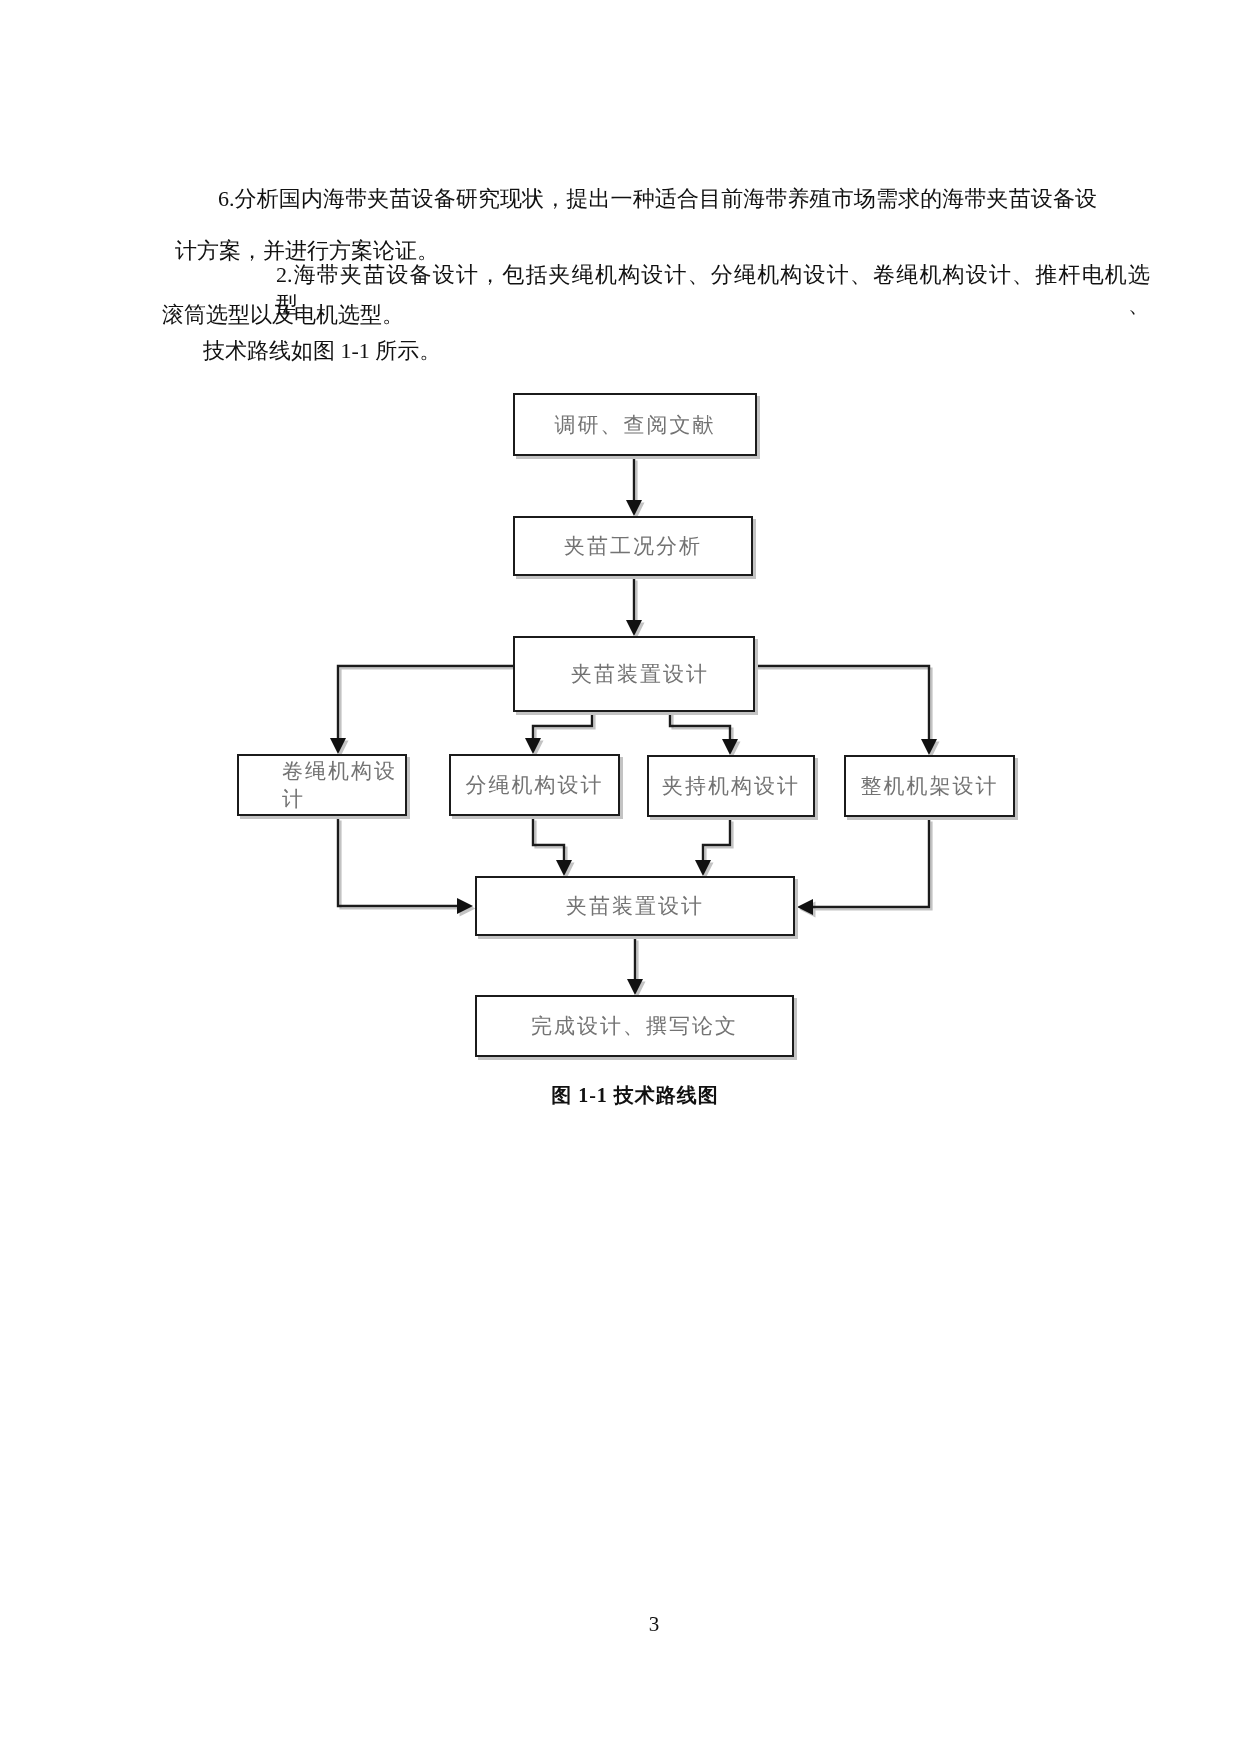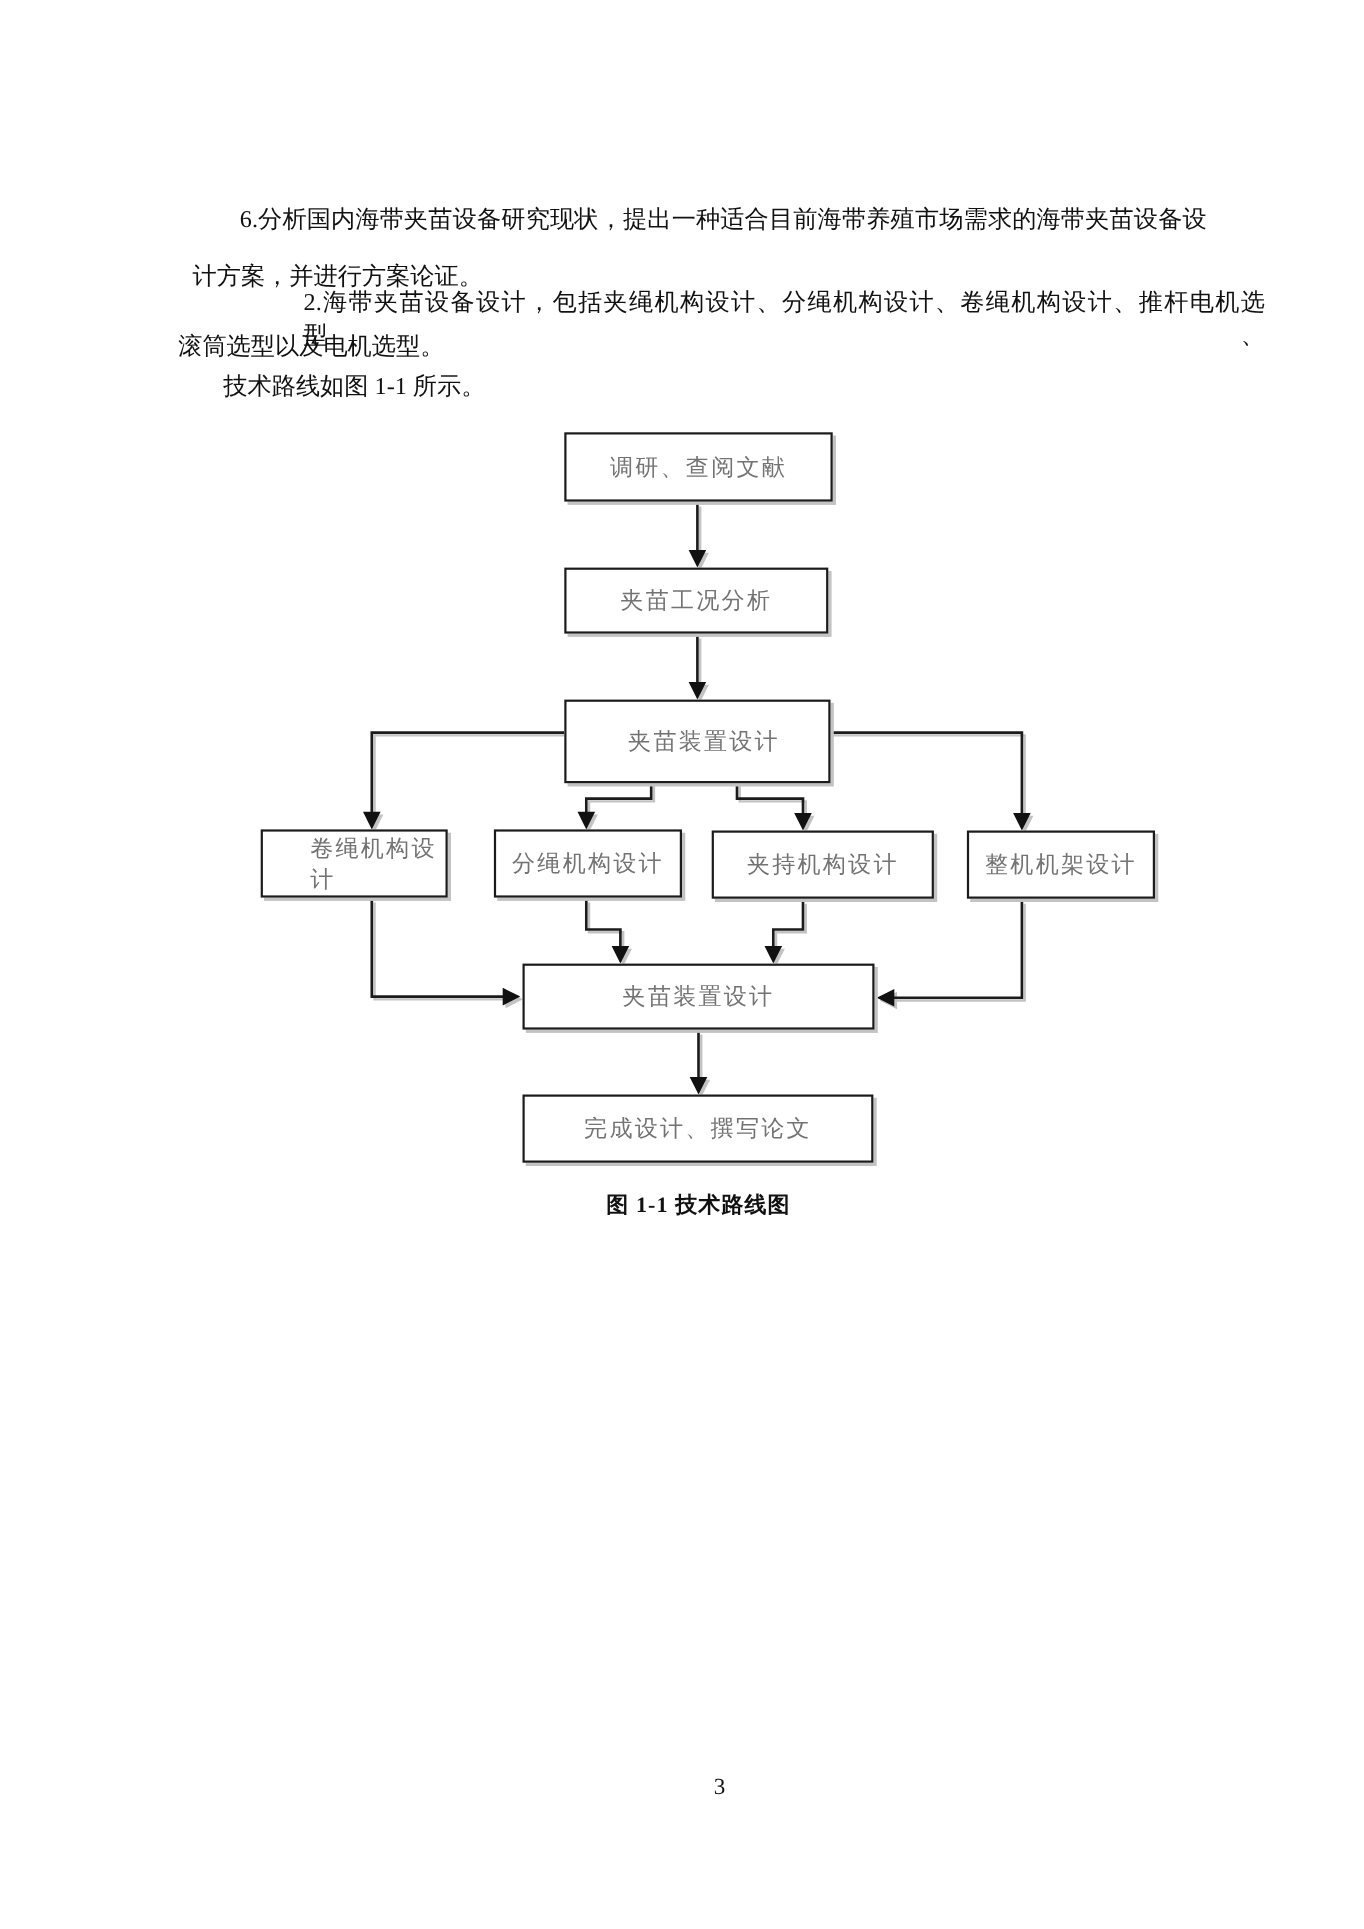--- a/index.html
+++ b/index.html
@@ -99,20 +99,20 @@
     <polygon points="695,860 711,860 703,876"></polygon>
     <polygon points="627,979 643,979 635,995"></polygon>
   </g>
 </svg>
 
 <div class="fbox" style="left:513px;top:393px;width:244px;height:63px;">调研、查阅文献</div>
 <div class="fbox" style="left:513px;top:516px;width:240px;height:60px;font-family:Liberation Mono, monospace;">夹苗工况分析</div>
 <div class="fbox" style="left:513px;top:636px;width:242px;height:76px;padding-left:12px;">夹苗装置设计</div>
 <div class="fbox" style="left:237px;top:754px;width:170px;height:62px;padding-left:43px;">卷绳机构设计</div>
 <div class="fbox" style="left:449px;top:754px;width:171px;height:62px;">分绳机构设计</div>
-<div class="fbox" style="left:647px;top:755px;width:202px;height:62px;">夹持机构设计</div>
-<div class="fbox" style="left:844px;top:755px;width:171px;height:62px;margin-left:35px;">整机机架设计</div>
+<div class="fbox" style="left:647px;top:755px;width:168px;height:62px;">夹持机构设计</div>
+<div class="fbox" style="left:844px;top:755px;width:171px;height:62px;">整机机架设计</div>
 <div class="fbox" style="left:475px;top:876px;width:320px;height:60px;">夹苗装置设计</div>
 <div class="fbox" style="left:475px;top:995px;width:319px;height:62px;">完成设计、撰写论文</div>
 
 <div class="caption">图 1-1 技术路线图</div>
 
 <div class="pagenum">3</div>
 
 </body></html>

